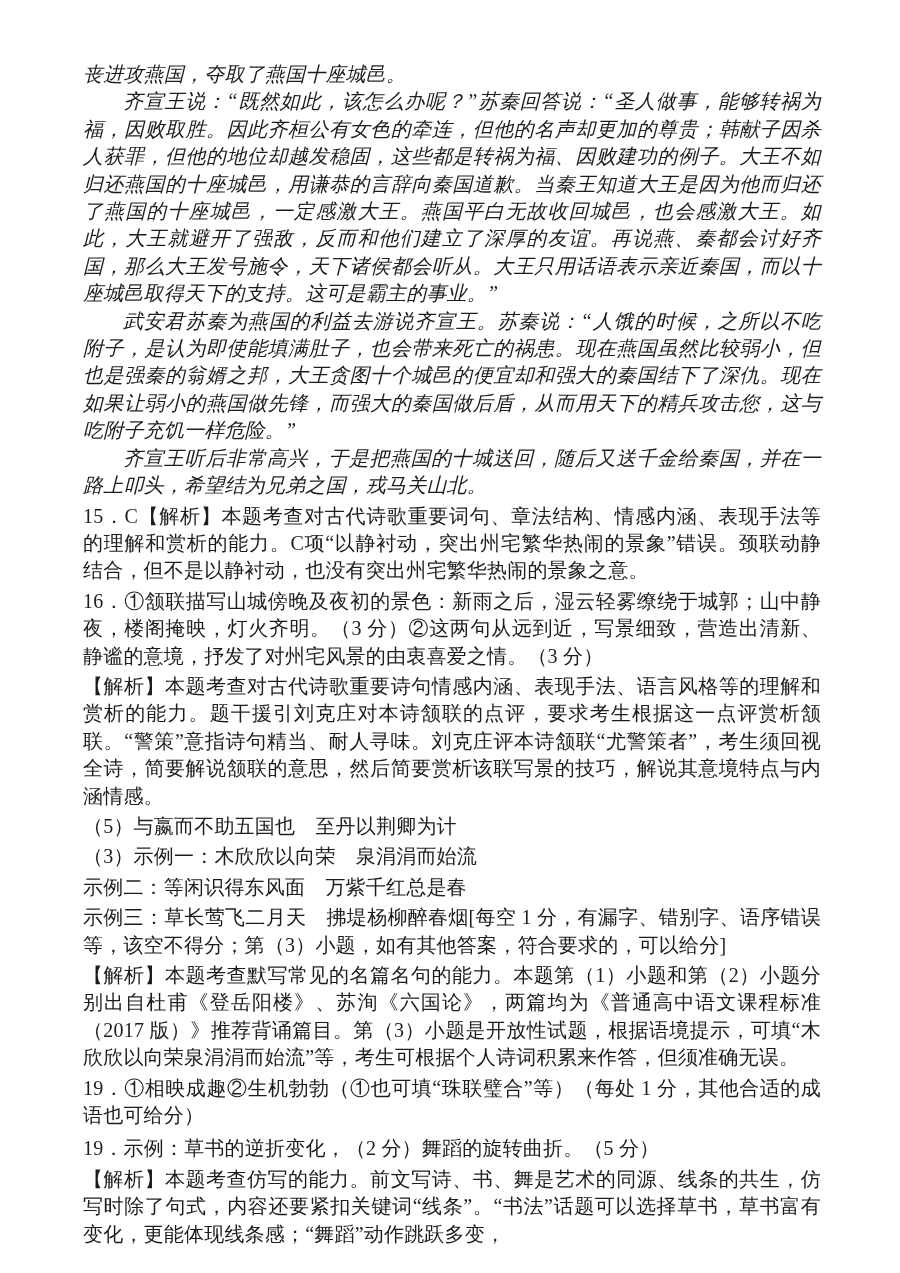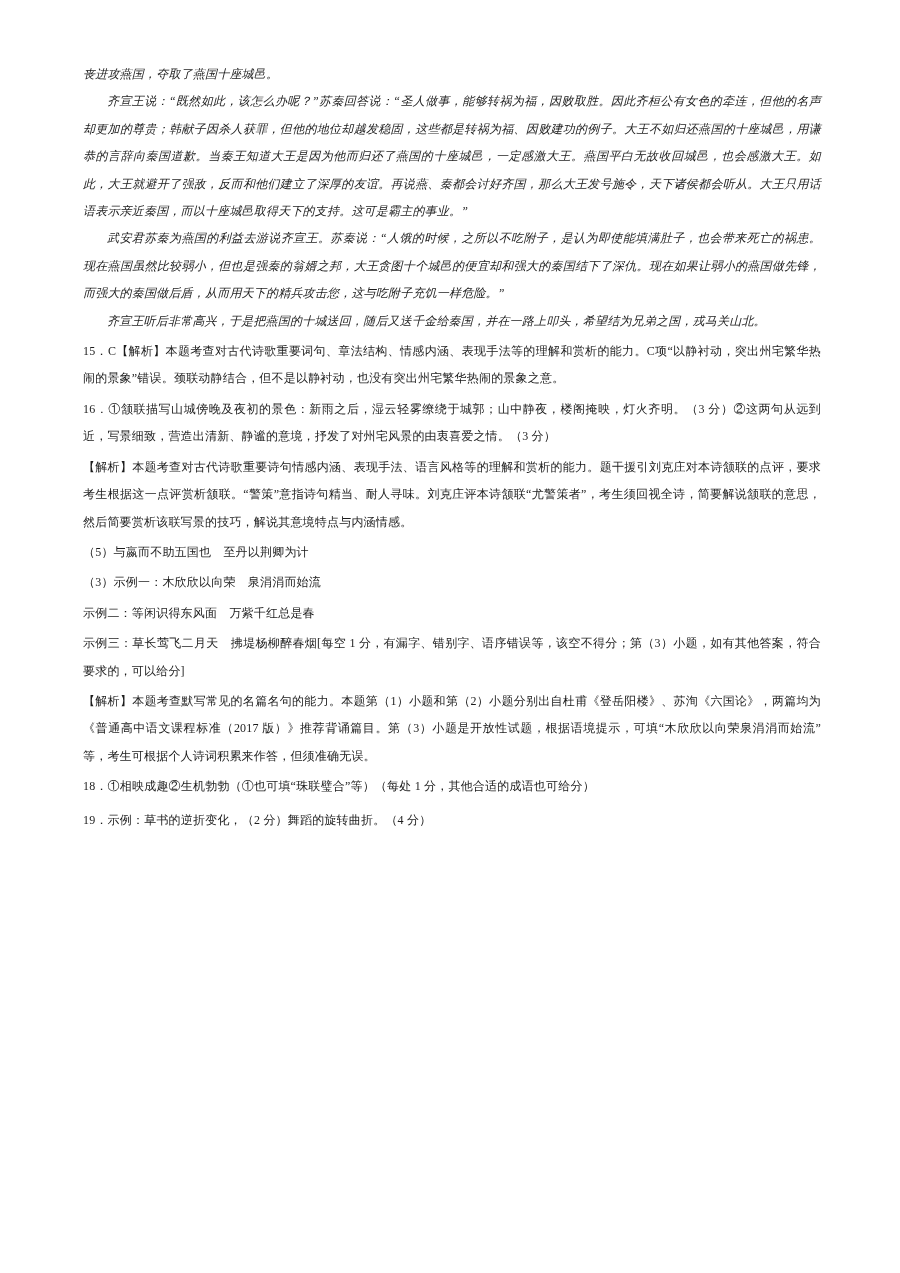--- a/index.html
+++ b/index.html
@@ -14,21 +14,21 @@
     background: #ffffff;
     overflow: hidden;
   }
   .content {
     position: absolute;
     left: 83px;
     top: 61px;
     width: 738px;
     color: #1c1c1c;
     font-family: "Liberation Serif", "DejaVu Serif", serif;
-    font-size: 12px;
+    font-size: 20px;
     line-height: 27.4px;
     text-align: justify;
     text-align-last: left;
     letter-spacing: 0.2px;
   }
   .content p {
     margin: 0;
     padding: 0;
     white-space: pre-wrap;
   }
@@ -64,19 +64,20 @@
 
       <p class="gap-sm">16．①颔联描写山城傍晚及夜初的景色：新雨之后，湿云轻雾缭绕于城郭；山中静夜，楼阁掩映，灯火齐明。（3 分）②这两句从远到近，写景细致，营造出清新、静谧的意境，抒发了对州宅风景的由衷喜爱之情。（3 分）</p>
       <p class="gap-sm">【解析】本题考查对古代诗歌重要诗句情感内涵、表现手法、语言风格等的理解和赏析的能力。题干援引刘克庄对本诗颔联的点评，要求考生根据这一点评赏析颔联。“警策”意指诗句精当、耐人寻味。刘克庄评本诗颔联“尤警策者”，考生须回视全诗，简要解说颔联的意思，然后简要赏析该联写景的技巧，解说其意境特点与内涵情感。</p>
 
       <p class="gap-sm">（5）与嬴而不助五国也　至丹以荆卿为计</p>
       <p class="gap-sm">（3）示例一：木欣欣以向荣　泉涓涓而始流</p>
       <p class="gap-sm">示例二：等闲识得东风面　万紫千红总是春</p>
       <p class="gap-sm">示例三：草长莺飞二月天　拂堤杨柳醉春烟[每空 1 分，有漏字、错别字、语序错误等，该空不得分；第（3）小题，如有其他答案，符合要求的，可以给分]</p>
       <p class="gap-sm">【解析】本题考查默写常见的名篇名句的能力。本题第（1）小题和第（2）小题分别出自杜甫《登岳阳楼》、苏洵《六国论》，两篇均为《普通高中语文课程标准（2017 版）》推荐背诵篇目。第（3）小题是开放性试题，根据语境提示，可填“木欣欣以向荣泉涓涓而始流”等，考生可根据个人诗词积累来作答，但须准确无误。</p>
 
-      <p class="gap-sm">18．①相映成趣②生机勃勃（①也可填“珠联璧合”等）（每处 1 分，其他合适的成语也可给分）</p>
+      <p class="gap-sm">19．①相映成趣②生机勃勃（①也可填“珠联璧合”等）（每处 1 分，其他合适的成语也可给分）</p>
 
-      <p class="gap-md">19．示例：草书的逆折变化，（2 分）舞蹈的旋转曲折。（4 分）</p>
+      <p class="gap-md">19．示例：草书的逆折变化，（2 分）舞蹈的旋转曲折。（5 分）</p>
+      <p class="gap-sm">【解析】本题考查仿写的能力。前文写诗、书、舞是艺术的同源、线条的共生，仿写时除了句式，内容还要紧扣关键词“线条”。“书法”话题可以选择草书，草书富有变化，更能体现线条感；“舞蹈”动作跳跃多变，</p>
 
     </section>
   </div>
 </div>
 
 </body></html>

